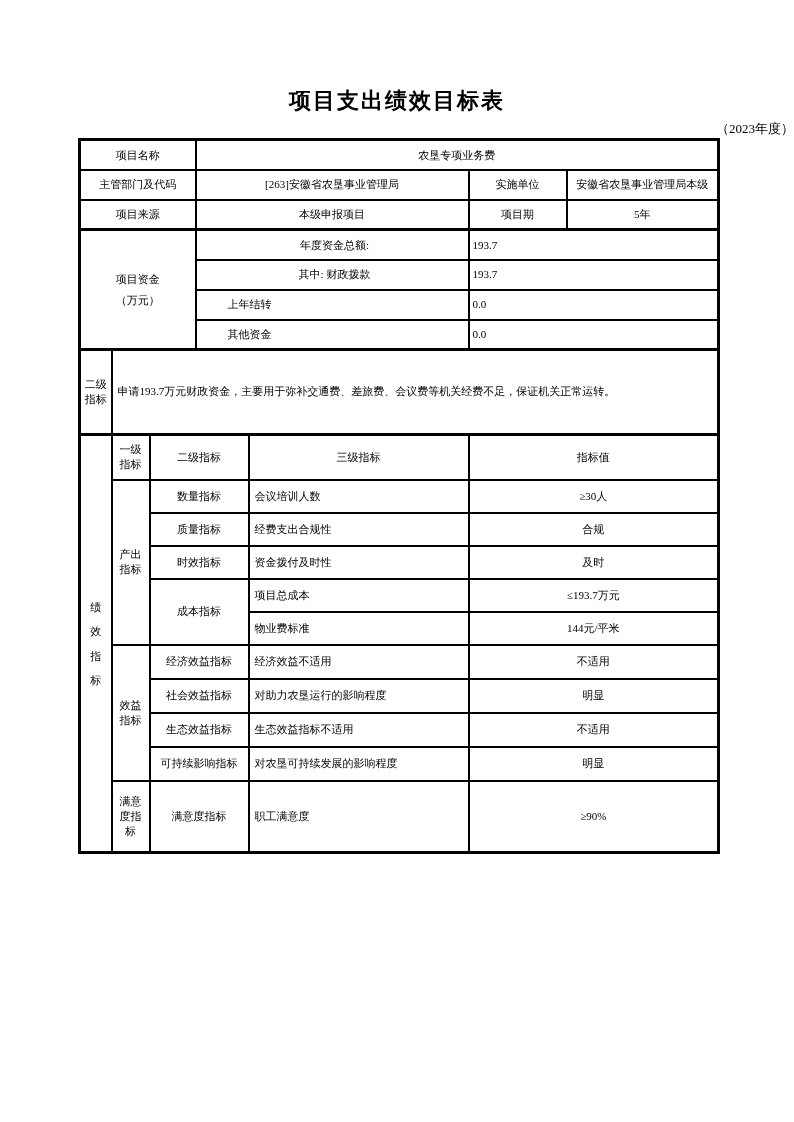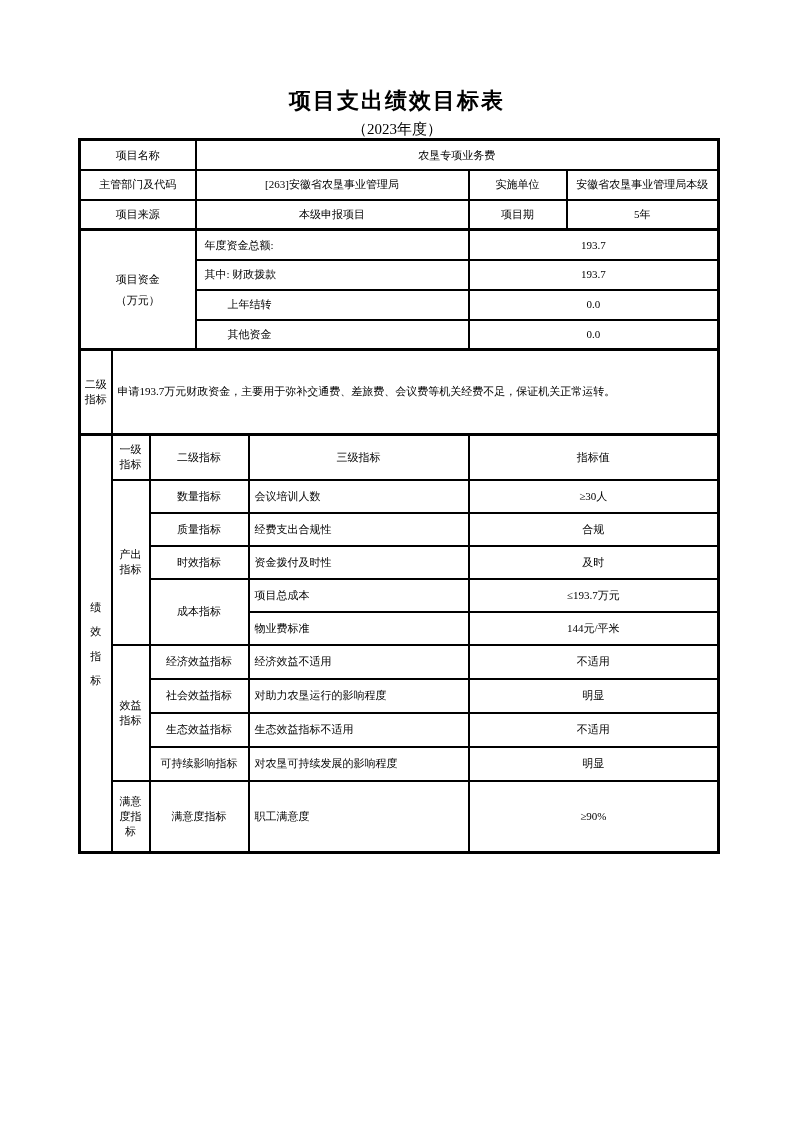--- a/index.html
+++ b/index.html
@@ -21,45 +21,45 @@
     font-family: "Liberation Sans", "DejaVu Sans", sans-serif;
     font-weight: bold;
     font-size: 22px;
     letter-spacing: 2px;
   }
   .doc-subtitle {
     position: absolute;
     top: 120px;
     left: 0;
     width: 794px;
-    text-align: center;
-    font-size: 15px;
+    text-align: right;
+    font-size: 13px;
   }
   table.main {
     position: absolute;
     left: 78px;
     top: 138px;
     width: 639px;
     border-collapse: collapse;
     table-layout: fixed;
     border: 3px solid #000;
     font-size: 11px;
     line-height: 1.3;
   }
   td {
     border: 2px solid #000;
     padding: 1px 3px;
     vertical-align: middle;
     overflow: hidden;
   }
   tr.thick-top > td { border-top: 3px solid #000; }
   .c   { text-align: center; }
-  .fl  { text-align: left; padding-left: 8px; }
+  .fl  { text-align: center; padding-left: 8px; }
   .ind { text-align: left; padding-left: 31px; }
-  .rr  { text-align: center; padding-right: 3px; }
+  .rr  { text-align: left; padding-right: 3px; }
   .l3c { text-align: left; padding-left: 5px; }
   .goal { text-align: left; padding: 4px 8px 4px 5px; line-height: 1.6; }
   .wrap1 {
     display: inline-block; width: 1.1em;
     word-break: break-all; line-height: 2.2;
     text-align: center; vertical-align: middle;
   }
   .wrap2 {
     display: inline-block; width: 2.15em;
     word-break: break-all; line-height: 1.35;

